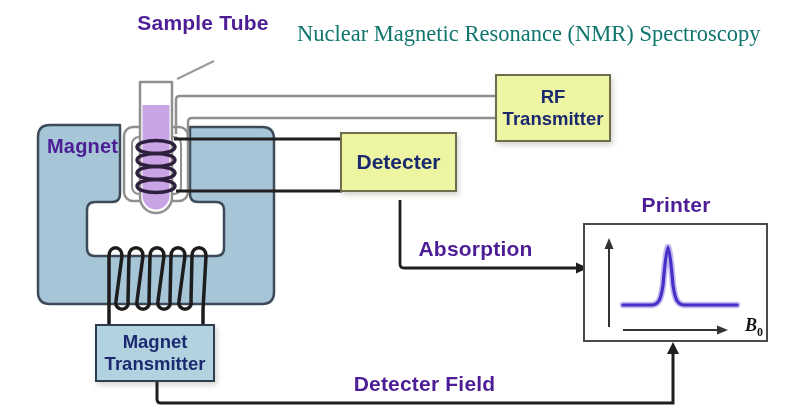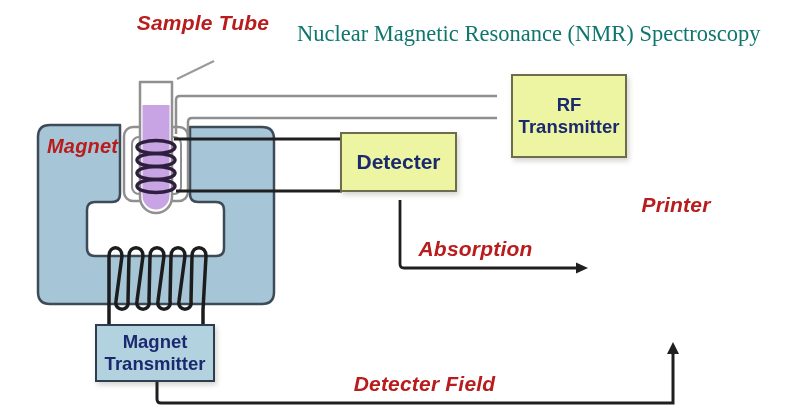--- a/index.html
+++ b/index.html
@@ -2,35 +2,35 @@
 <html><head>
 <meta charset="utf-8">
 <style>
   html,body{margin:0;padding:0;background:#ffffff;}
   .stage{
     position:relative;width:800px;height:420px;background:#ffffff;overflow:hidden;
     font-family:"Liberation Sans",sans-serif;
   }
   .stage svg{position:absolute;left:0;top:0;}
   .lbl{
-    position:absolute;color:#b91c1c;font-weight:700;text-align:center;
-    letter-spacing:.2px;line-height:1.1;white-space:nowrap;font-style:italic;
+    position:absolute;color:#4c1d95;font-weight:700;text-align:center;
+    letter-spacing:.2px;line-height:1.1;white-space:nowrap;
   }
   .title{
     position:absolute;left:297px;top:21px;color:#0f766e;font-weight:400;
     font-family:"Liberation Serif",serif;font-size:22.5px;white-space:nowrap;
   }
   .box{
     position:absolute;display:flex;flex-direction:column;align-items:center;justify-content:center;
     color:#1b2a6e;font-weight:700;text-align:center;box-sizing:border-box;
     box-shadow:2px 3px 5px rgba(60,60,40,.22);
   }
   .box-yellow{background:#edf5a2;border:2px solid #6d6d4e;}
   .box-blue{background:#b3d2e0;border:2.5px solid #2f3e4e;}
-  .rf-box{left:511px;top:74px;width:116px;height:84px;font-size:18.5px;}
+  .rf-box{left:495px;top:74px;width:116px;height:68px;font-size:18.5px;}
   .det-box{left:340px;top:132px;width:117px;height:60px;font-size:21px;}
   .ctl-box{left:95px;top:324px;width:120px;height:58px;font-size:18.5px;}
   .printer-box{
     position:absolute;left:583px;top:223px;width:185px;height:119px;
     background:#ffffff;border:2.5px solid #4a4a4a;box-sizing:border-box;
   }
   .b0-label{
     position:absolute;right:3px;bottom:0px;color:#141414;
     font-family:"Liberation Serif",serif;font-style:italic;font-size:18px;font-weight:700;
   }
@@ -119,14 +119,29 @@
     <span>Magnet</span>
     <span>Transmitter</span>
   </div>
 
   <div class="lbl" style="left:408px;top:237px;width:135px;font-size:21px;">Absorption</div>
 
   <div class="lbl" style="left:342px;top:372px;width:165px;font-size:21px;">Detecter Field</div>
 
   <div class="lbl" style="left:600px;top:193px;width:152px;font-size:21px;text-align:center;">Printer</div>
 
+  <div class="printer-box">
+    <svg width="180" height="114" viewBox="0 0 180 114">
+      <g>
+        <line x1="24" y1="102" x2="24" y2="22" stroke="#333333" stroke-width="2"></line>
+        <polygon points="24,13 19.5,24 28.5,24" fill="#333333"></polygon>
+        <line x1="38" y1="105" x2="134" y2="105" stroke="#333333" stroke-width="2"></line>
+        <polygon points="143,105 132,100.5 132,109.5" fill="#333333"></polygon>
+      </g>
+      <g fill="none" stroke-linecap="round">
+        <path d="M38,80 L66,80 C74,80 76,74 78,60 C80,36 82,22 83,22 C84,22 86,36 88,60 C90,74 92,80 100,80 L152,80" stroke="#8d7fe2" stroke-width="6.5" opacity="0.55"></path>
+        <path d="M38,80 L66,80 C74,80 76,74 78,60 C80,36 82,22 83,22 C84,22 86,36 88,60 C90,74 92,80 100,80 L152,80" stroke="#4630c8" stroke-width="3.2"></path>
+      </g>
+    </svg>
+    <span class="b0-label"><span>B</span><sub>0</sub></span>
+  </div>
 
 </div>
 
 </body></html>

